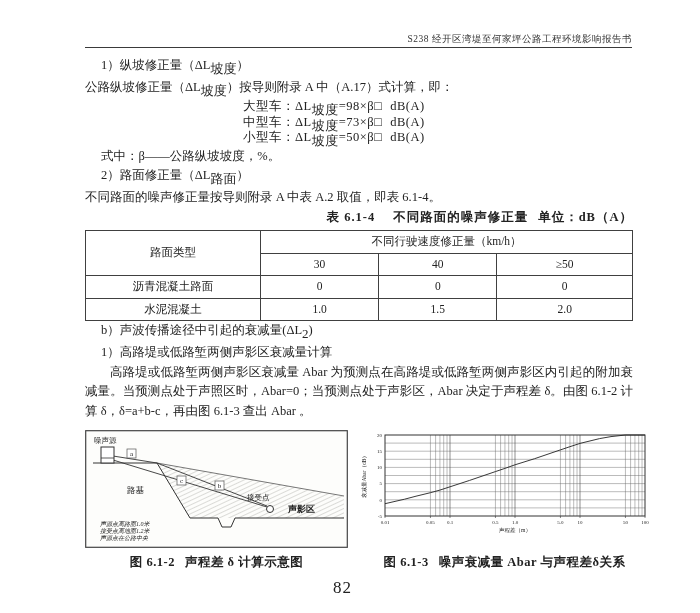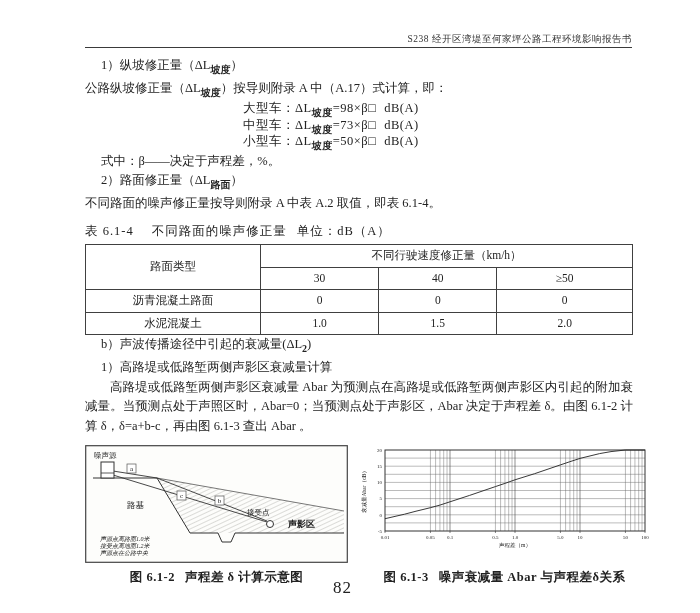--- a/index.html
+++ b/index.html
@@ -19,22 +19,22 @@
     position:absolute; top:47px; left:85px; right:68px;
     border-top:1.6px solid #3a3a3a;
   }
   .content {
     position:absolute; top:56px; left:85px; width:548px;
     font-size:12.5px; line-height:19.5px;
   }
   .indent { padding-left:16px; }
   .formula { padding-left:158px; line-height:13px; letter-spacing:0.5px; }
   .formula .unit { padding-left:8px; }
-  sub.small { font-size:10px;font-weight:bold; }
-  .tbl-title { text-align:left; font-weight:normal; margin-top:8px; letter-spacing:1px; }
+  sub.small { font-size:13px; }
+  .tbl-title { text-align:right; font-weight:bold; margin-top:0; letter-spacing:1px; }
   .tbl-title .gap { display:inline-block; width:18px; }
   .tbl-title .gap2 { display:inline-block; width:10px; }
   table { width:100%; border-collapse:collapse; margin-top:3px; font-size:11.5px; text-align:center; }
   th,td { border:1px solid #404040; padding:1px 4px; font-weight:normal; height:16px; }
   .para { text-indent:25px; text-align:justify; }
   .figures { display:flex; margin-top:9px; gap:10px; align-items:flex-start; }
   .figbox { display:flex; flex-direction:column; }
   .caption { font-weight:bold; text-align:center; font-size:12.5px; margin-top:5px; letter-spacing:0.5px; }
   .caption .cap-no { margin-right:10px; }
   .pagenum { position:absolute; bottom:15px; left:0; right:15px; text-align:center; font-size:17px; letter-spacing:1px; }
@@ -51,21 +51,21 @@
   <div class="indent"><span>1）纵坡修正量（ΔL</span><sub class="small">坡度</sub><span>）</span></div>
 
   <div><span>公路纵坡修正量（ΔL</span><sub class="small">坡度</sub><span>）按导则附录 A 中（A.17）式计算，即：</span></div>
 
   <div class="formula"><span>大型车：</span><span>ΔL</span><sub class="small">坡度</sub><span>=98×β□</span><span class="unit">dB(A)</span></div>
 
   <div class="formula"><span>中型车：</span><span>ΔL</span><sub class="small">坡度</sub><span>=73×β□</span><span class="unit">dB(A)</span></div>
 
   <div class="formula"><span>小型车：</span><span>ΔL</span><sub class="small">坡度</sub><span>=50×β□</span><span class="unit">dB(A)</span></div>
 
-  <div class="indent">式中：β——决定于声程差，%。</div>
+  <div class="indent">式中：β——公路纵坡坡度，%。</div>
 
   <div class="indent"><span>2）路面修正量（ΔL</span><sub class="small">路面</sub><span>）</span></div>
 
   <div>不同路面的噪声修正量按导则附录 A 中表 A.2 取值，即表 6.1-4。</div>
 
   <div class="tbl-title"><span>表 6.1-4</span><span class="gap"></span><span>不同路面的噪声修正量</span><span class="gap2"></span><span>单位：dB（A）</span></div>
 
   <table>
     <tbody>
         <tr>

